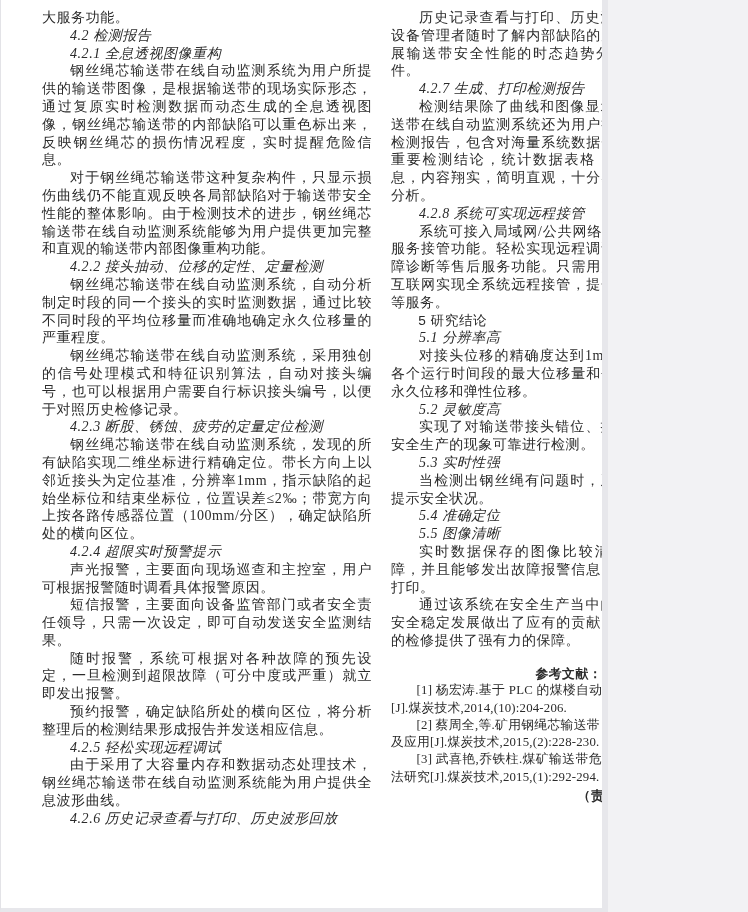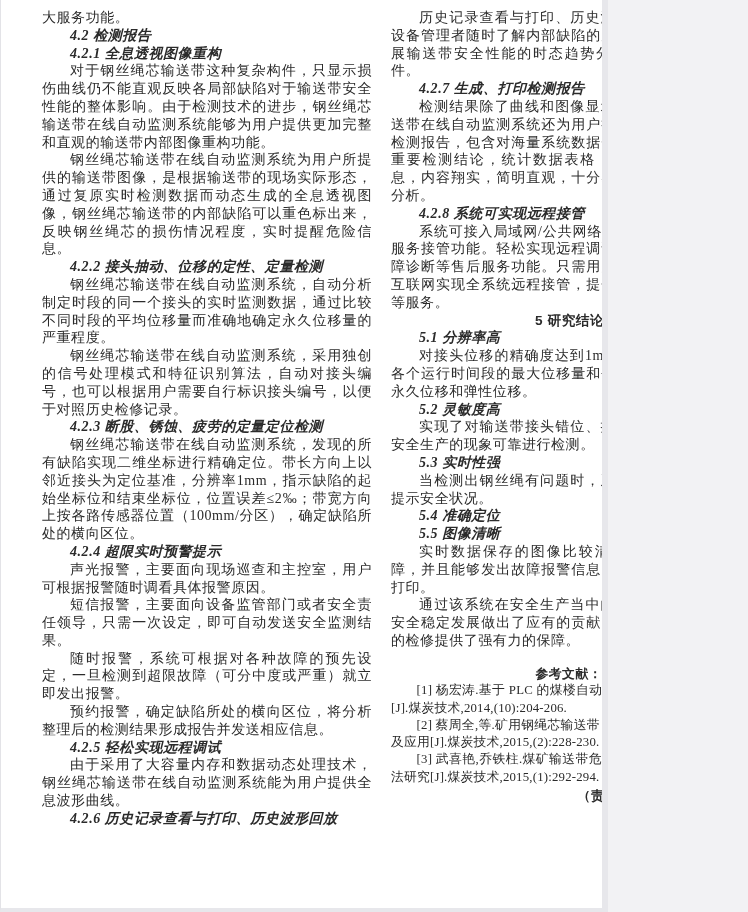--- a/index.html
+++ b/index.html
@@ -34,25 +34,24 @@
     font-size: 14px;
     line-height: 17.8px;
     letter-spacing: 0.55px;
     text-align: justify;
     text-indent: 2em;
   }
   .col p.cont { text-indent: 0; }
   .col p.h-sub {
     font-style: italic;
     text-align: left;
-    font-weight: bold;
   }
   .col p.h-main {
-    font-weight: bold;
-    text-align: center;
+    font-weight: normal;
+    text-align: left;
     font-family: "Liberation Sans", "DejaVu Sans", sans-serif;
     font-size: 13.6px;
   }
   .col p.ref-head {
     font-weight: bold;
     margin-top: 15px;
     font-size: 12.8px;
     font-family: "Liberation Sans", "DejaVu Sans", sans-serif;
     text-align: center;
   }
@@ -73,22 +72,22 @@
 </style>
 </head>
 <body>
 
 <div class="page">
   <div class="columns">
     <div class="col" id="col-left">
         <p class="para cont">大服务功能。</p>
         <p class="h-sub">4.2 检测报告</p>
         <p class="h-sub">4.2.1 全息透视图像重构</p>
+        <p class="para">钢丝绳芯输送带在线自动监测系统为用户所提供的输送带图像，是根据输送带的现场实际形态，通过复原实时检测数据而动态生成的全息透视图像，钢丝绳芯输送带的内部缺陷可以重色标出来，反映钢丝绳芯的损伤情况程度，实时提醒危险信息。</p>
         <p class="para">对于钢丝绳芯输送带这种复杂构件，只显示损伤曲线仍不能直观反映各局部缺陷对于输送带安全性能的整体影响。由于检测技术的进步，钢丝绳芯输送带在线自动监测系统能够为用户提供更加完整和直观的输送带内部图像重构功能。</p>
-        <p class="para">钢丝绳芯输送带在线自动监测系统为用户所提供的输送带图像，是根据输送带的现场实际形态，通过复原实时检测数据而动态生成的全息透视图像，钢丝绳芯输送带的内部缺陷可以重色标出来，反映钢丝绳芯的损伤情况程度，实时提醒危险信息。</p>
         <p class="h-sub">4.2.2 接头抽动、位移的定性、定量检测</p>
         <p class="para">钢丝绳芯输送带在线自动监测系统，自动分析制定时段的同一个接头的实时监测数据，通过比较不同时段的平均位移量而准确地确定永久位移量的严重程度。</p>
         <p class="para">钢丝绳芯输送带在线自动监测系统，采用独创的信号处理模式和特征识别算法，自动对接头编号，也可以根据用户需要自行标识接头编号，以便于对照历史检修记录。</p>
         <p class="h-sub">4.2.3 断股、锈蚀、疲劳的定量定位检测</p>
         <p class="para">钢丝绳芯输送带在线自动监测系统，发现的所有缺陷实现二维坐标进行精确定位。带长方向上以邻近接头为定位基准，分辨率1mm，指示缺陷的起始坐标位和结束坐标位，位置误差≤2‰；带宽方向上按各路传感器位置（100mm/分区），确定缺陷所处的横向区位。</p>
         <p class="h-sub">4.2.4 超限实时预警提示</p>
         <p class="para">声光报警，主要面向现场巡查和主控室，用户可根据报警随时调看具体报警原因。</p>
         <p class="para">短信报警，主要面向设备监管部门或者安全责任领导，只需一次设定，即可自动发送安全监测结果。</p>
         <p class="para">随时报警，系统可根据对各种故障的预先设定，一旦检测到超限故障（可分中度或严重）就立即发出报警。</p>
         <p class="para">预约报警，确定缺陷所处的横向区位，将分析整理后的检测结果形成报告并发送相应信息。</p>

